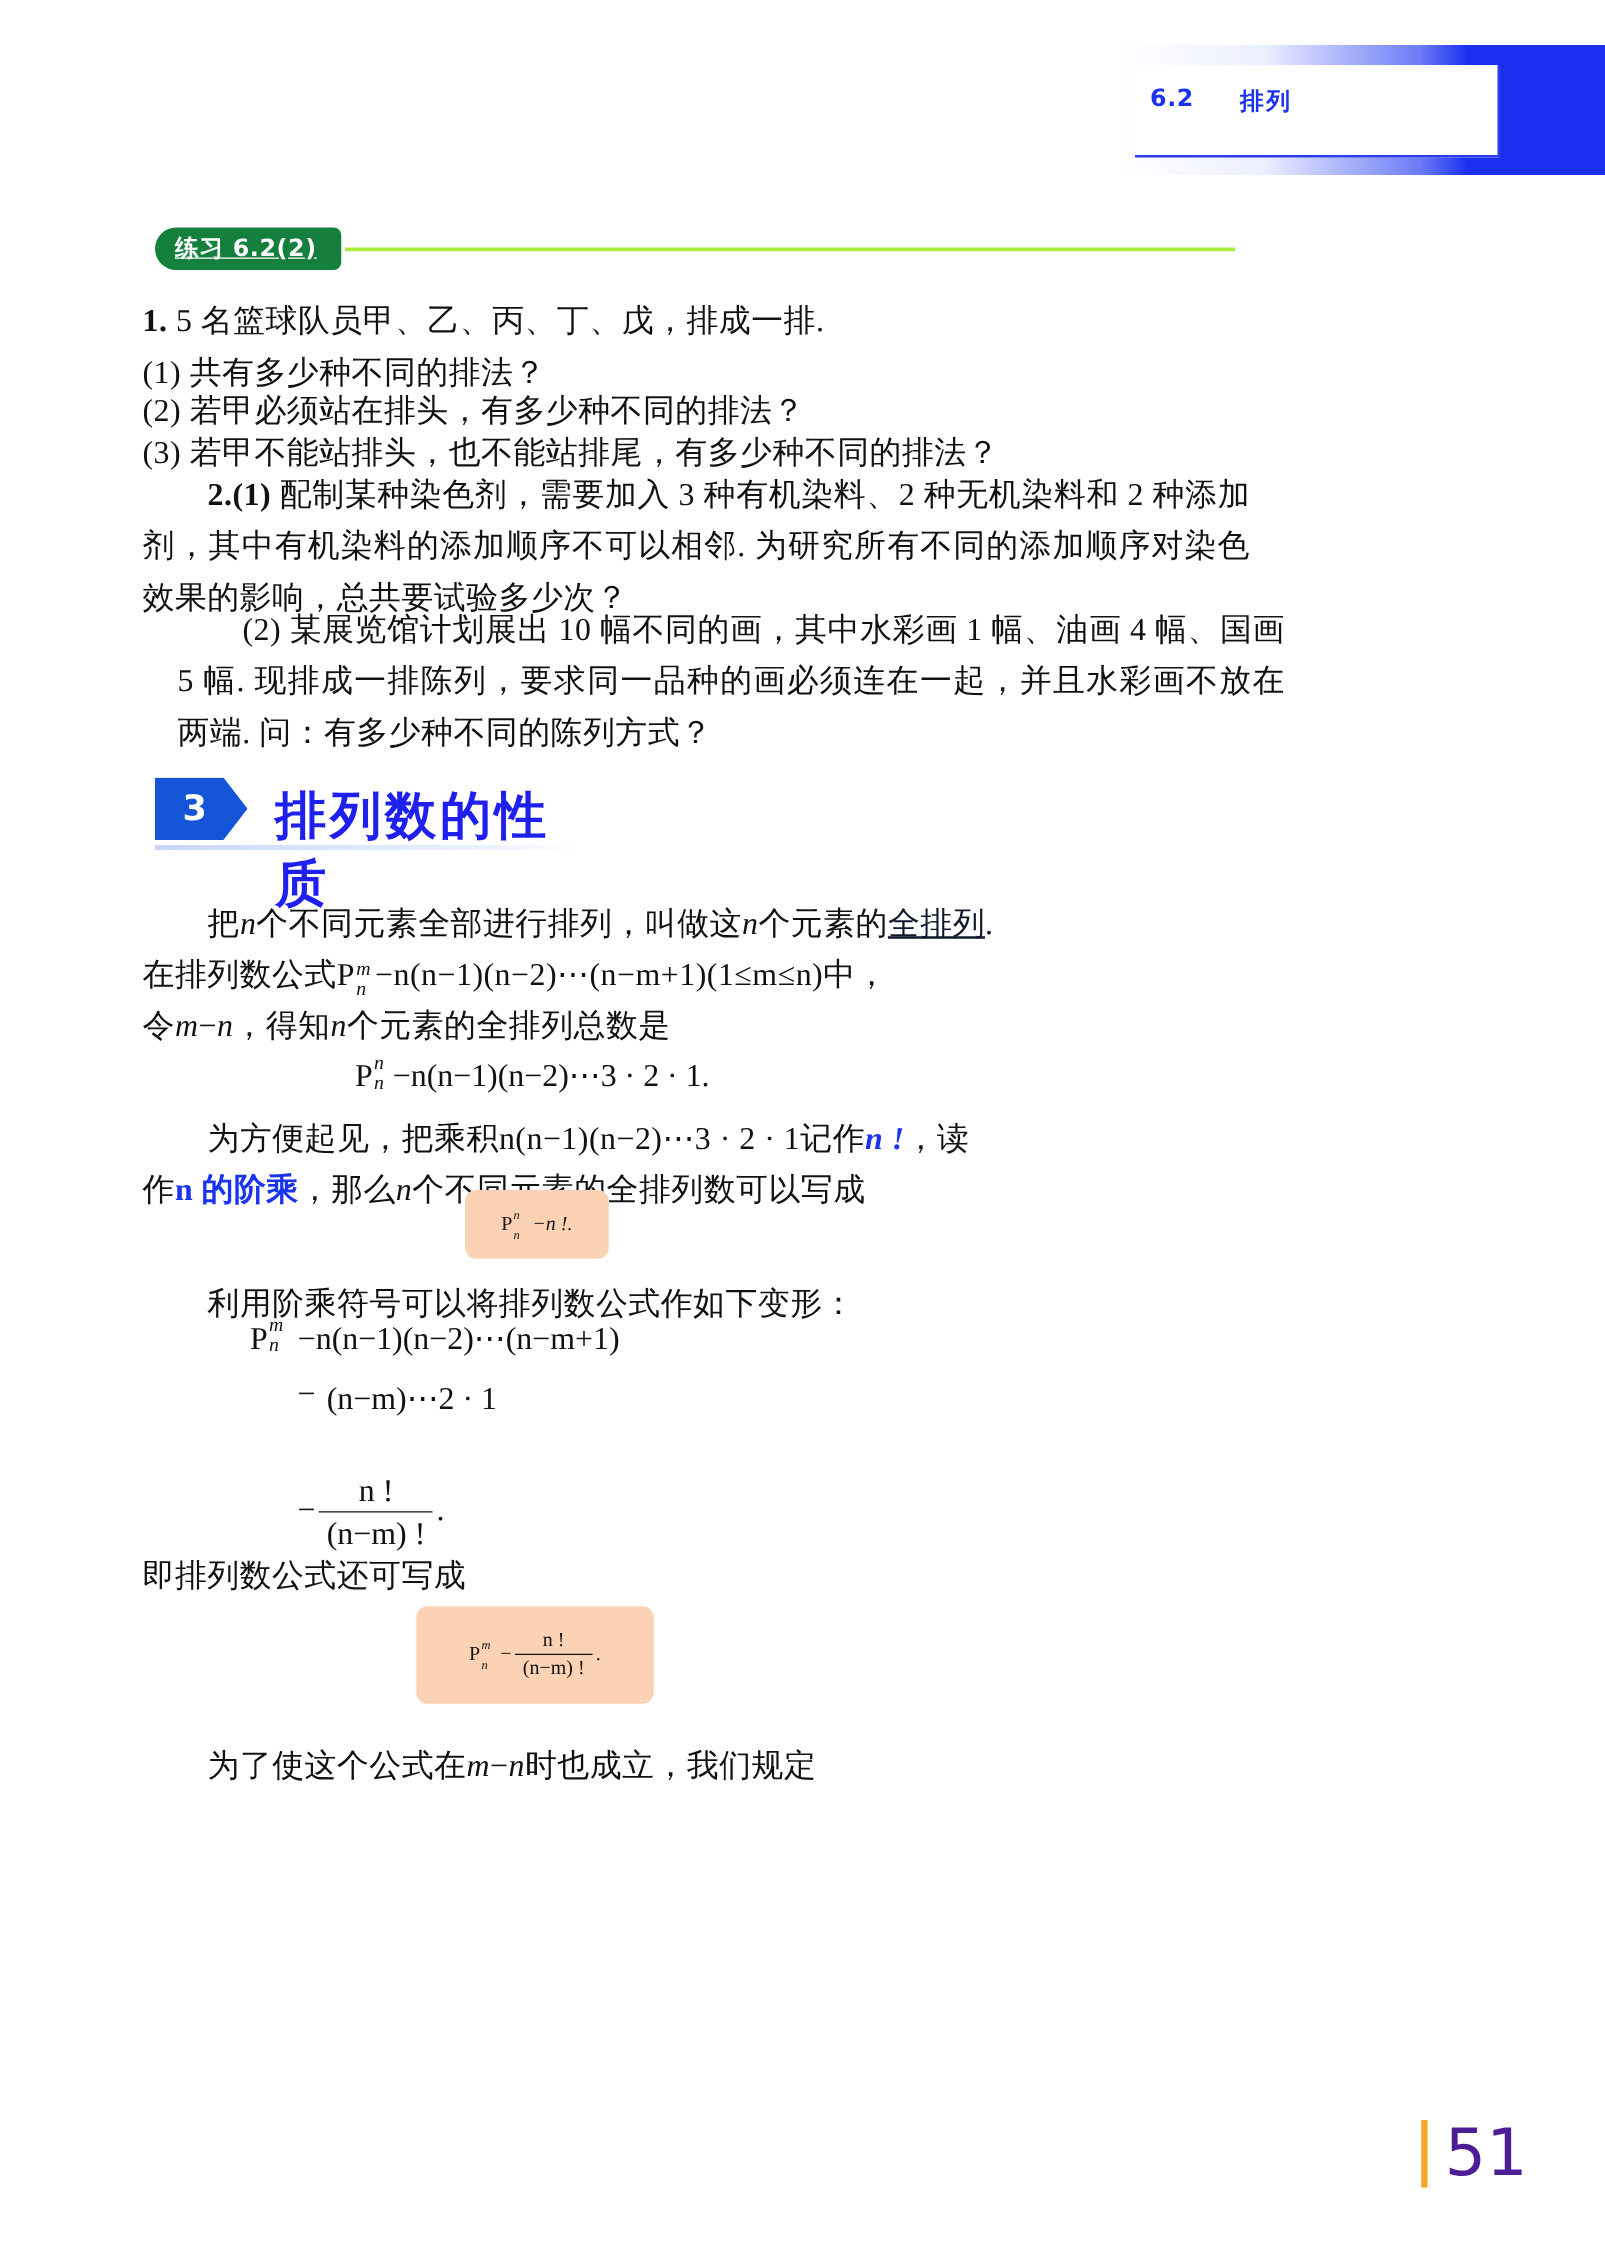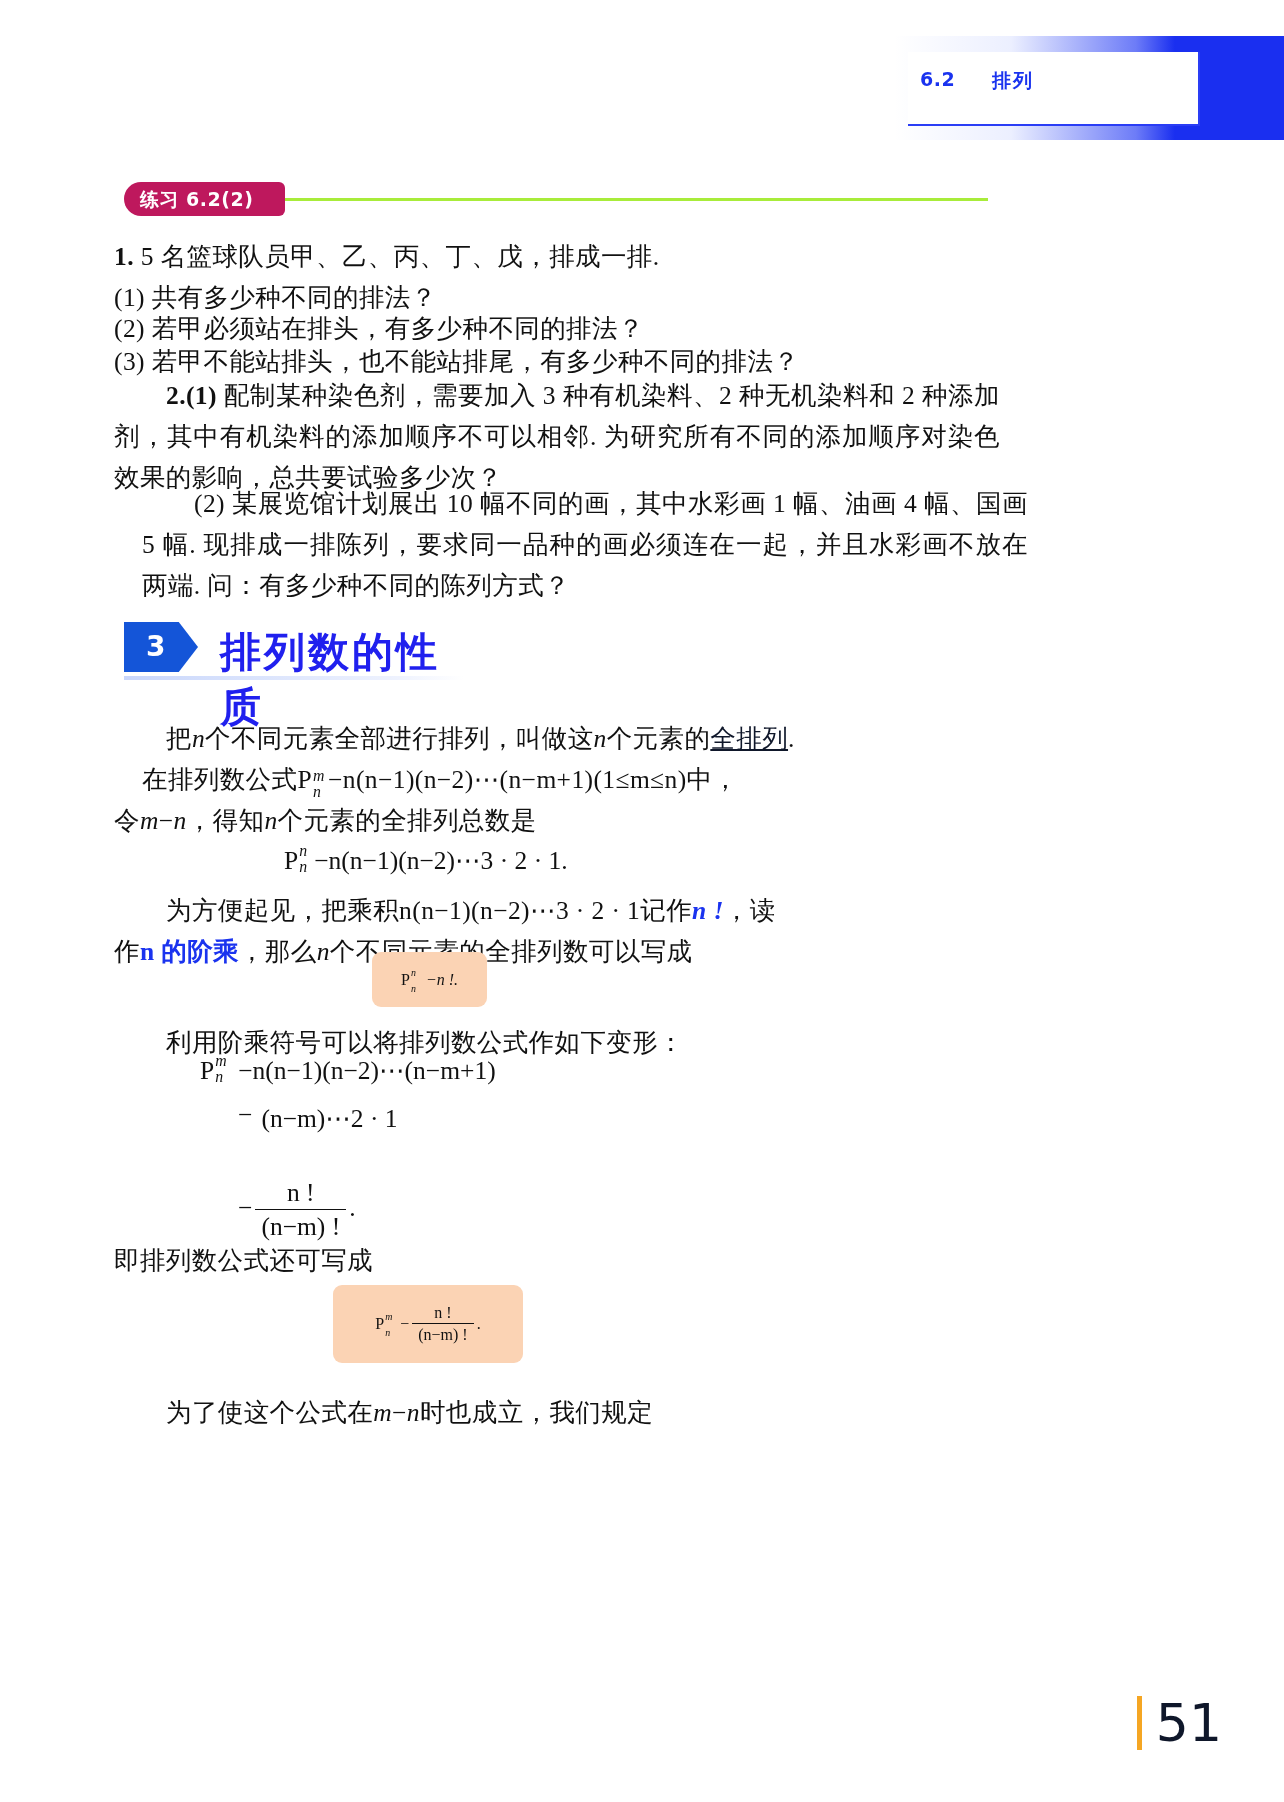--- a/index.html
+++ b/index.html
@@ -55,30 +55,31 @@
     position: absolute;
     left: 124px;
     top: 182px;
     width: 864px;
     height: 36px;
   }
   #exercise-badge {
     position: absolute;
     left: 0; top: 0;
     height: 34px;
-    padding: 0 32px 0 16px;
+    padding: 0 20px 0 16px;
     border-radius: 17px 6px 6px 17px;
-    background: #be185d;
+    background: #15803d;
     color: #ffffff;
     font-family: "DejaVu Sans", "Liberation Sans", sans-serif;
     font-weight: bold;
     font-size: 19px;
     line-height: 34px;
     letter-spacing: 0.5px;
     white-space: nowrap;
+    text-decoration: underline;
   }
   #exercise-rule {
     position: absolute;
     left: 152px;
     top: 16px;
     right: 0;
     height: 3px;
     background: #a8ec3a;
   }
 
@@ -211,21 +212,21 @@
     gap: 14px;
   }
   #page-rule {
     width: 5px;
     height: 54px;
     background: #f5a623;
   }
   #page-number {
     font-family: "DejaVu Sans", "Liberation Sans", sans-serif;
     font-size: 52px;
-    color: #0f172a;
+    color: #4c1d95;
     line-height: 1;
   }
 </style>
 </head>
 <body>
 
 <div id="running-head">
   <div class="band-grad"></div>
   <div class="band-white"></div>
   <span class="head-text head-num">6.2</span>
@@ -270,21 +271,21 @@
 <div id="section-header">
   <div id="section-badge">3</div>
   <div id="section-title">排列数的性质</div>
 </div>
 <div id="section-underline"></div>
 
 <div class="para" style="top:718px; text-indent:52px;">
   <span>把</span><span class="mi">n</span><span>个不同元素全部进行排列，叫做这</span><span class="mi">n</span><span>个元素的</span><span class="blue">全排列</span><span>.</span>
 </div>
 
-<div class="para" style="top:759px;margin-left:28px;">
+<div class="para" style="top:759px;">
   <span>在排列数公式</span><span class="perm"><span>P</span><span class="sup">m</span><span class="sub">n</span></span><span class="mn">−n(n−1)(n−2)⋯(n−m+1)(1≤m≤n)</span><span>中，</span>
 </div>
 
 <div class="para" style="top:800px;">
   <span>令</span><span class="mi">m</span><span class="mn">−</span><span class="mi">n</span><span>，得知</span><span class="mi">n</span><span>个元素的全排列总数是</span>
 </div>
 
 <div class="display" style="left:284px; top:845px;">
   <span class="perm"><span>P</span><span class="sup">n</span><span class="sub">n</span></span><span class="mn">−n(n−1)(n−2)⋯3 · 2 · 1.</span>
 </div>

